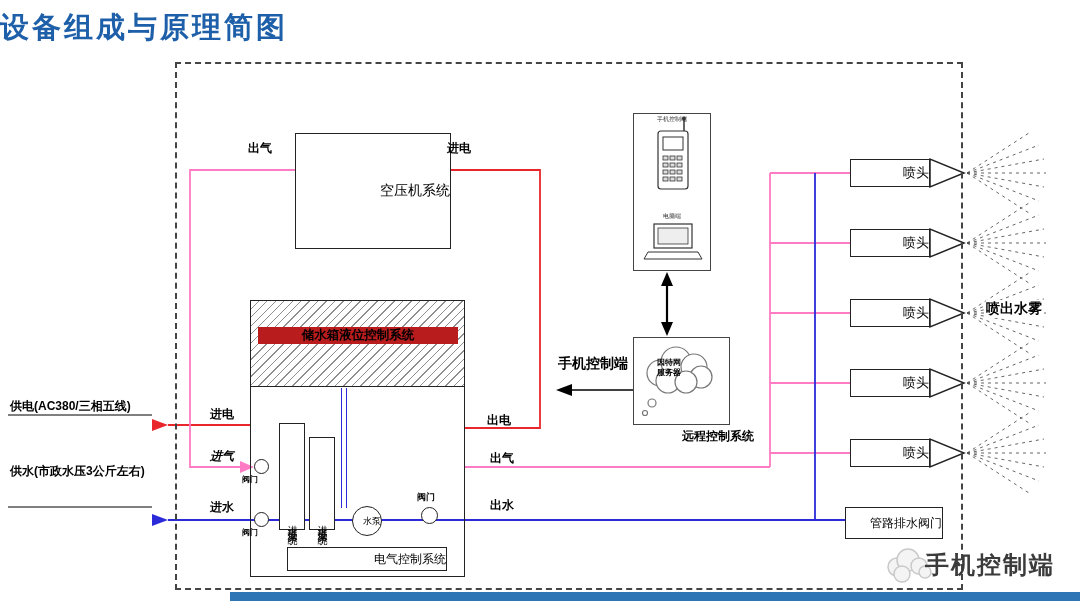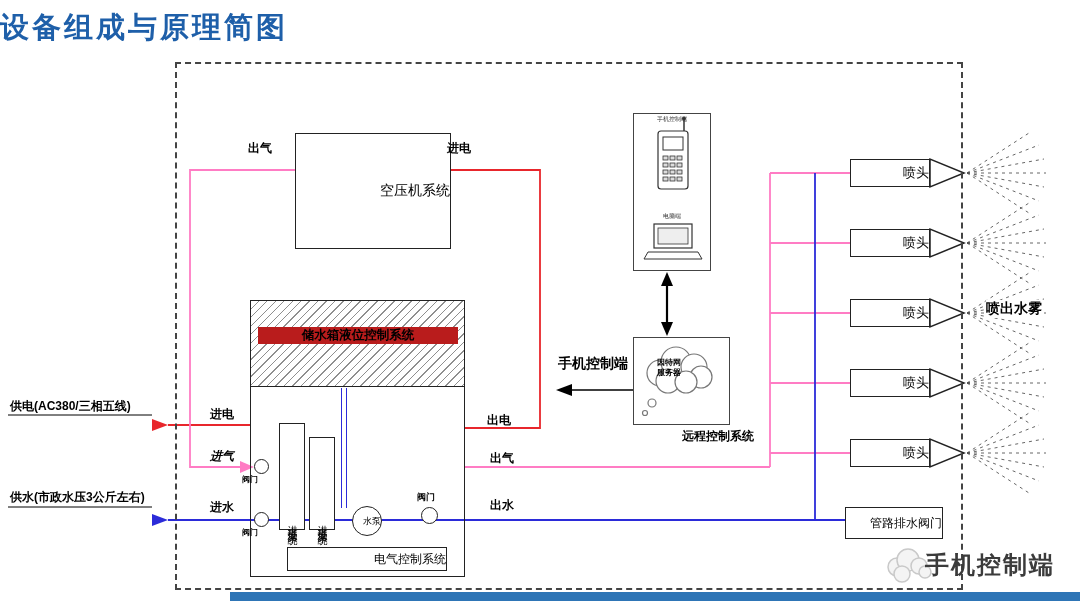--- a/index.html
+++ b/index.html
@@ -159,21 +159,21 @@
   <div class="title">设备组成与原理简图</div>
   <div class="dashed-frame"></div>
 
   <div class="box" style="left:295px;top:133px;width:156px;height:116px;font-size:14px;">
     <span>空压机系统</span>
   </div>
   <div class="lbl" style="left:248px;top:140px;">出气</div>
   <div class="lbl" style="left:447px;top:140px;">进电</div>
 
   <div class="lbl" style="left:10px;top:398px;">供电(AC380/三相五线)</div>
-  <div class="lbl" style="left:10px;top:489px;">供水(市政水压3公斤左右)</div>
+  <div class="lbl" style="left:10px;top:463px;">供水(市政水压3公斤左右)</div>
   <div class="lbl" style="left:210px;top:406px;">进电</div>
   <div class="lbl" style="left:210px;top:448px;font-style:italic;">进气</div>
   <div class="lbl" style="left:210px;top:499px;">进水</div>
 
   <div class="abs" style="left:250px;top:300px;width:215px;height:277px;border:1.5px solid #222;box-sizing:border-box;"></div>
   <div class="hatch"></div>
   <div class="tank-title">储水箱液位控制系统</div>
 
   <div class="box vtext" style="left:279px;top:423px;width:26px;height:107px;border-width:1px;">
     <span>进水过滤系统</span>

